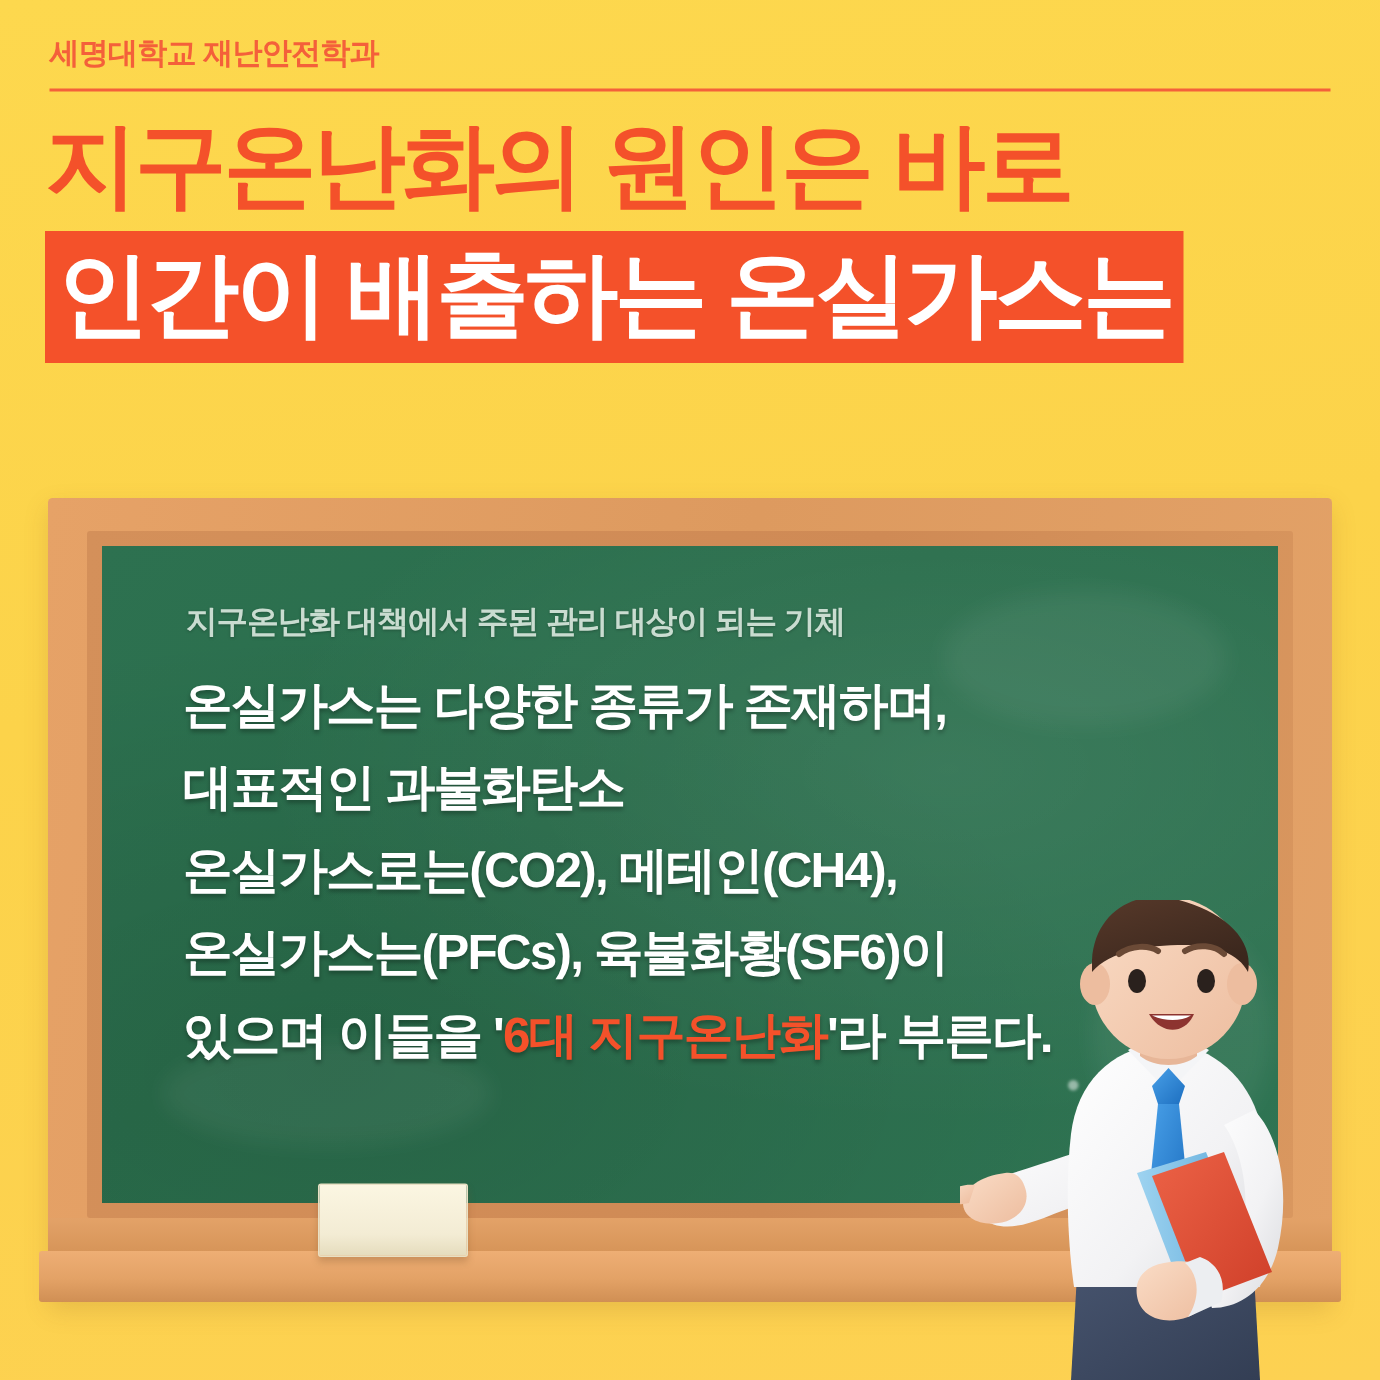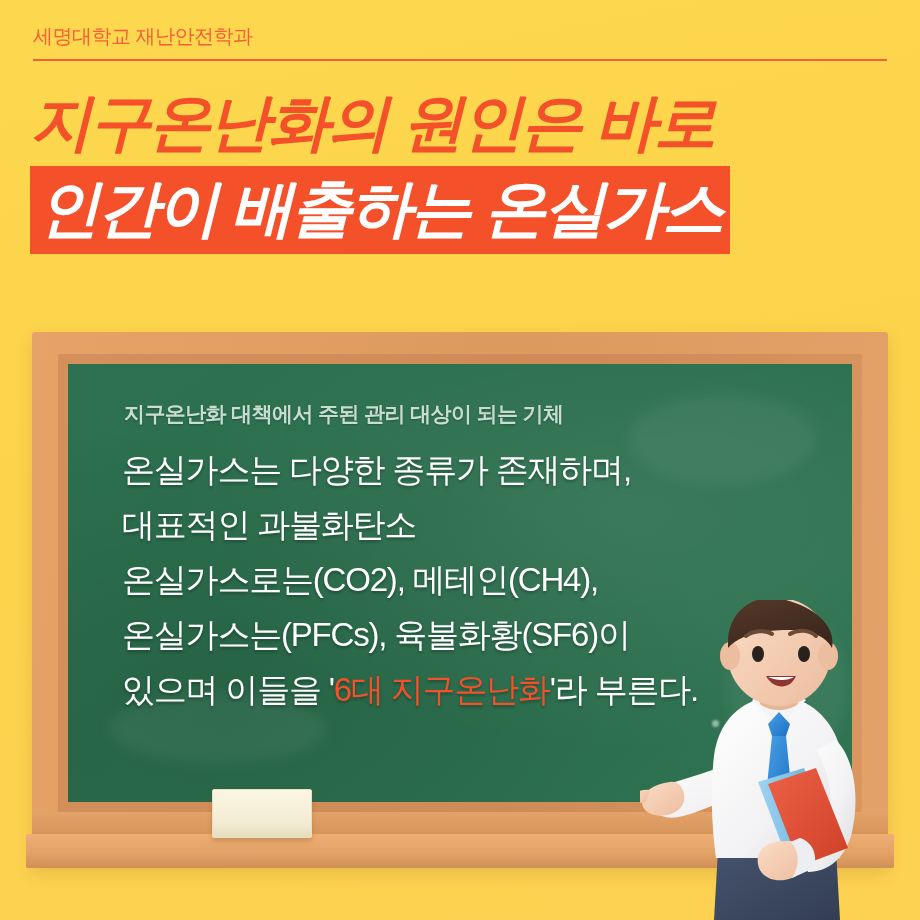--- a/index.html
+++ b/index.html
@@ -25,40 +25,39 @@
 
   
   .kicker-wrap {
     position: absolute;
     left: 33px;
     top: 24px;
     width: 854px;
   }
   .kicker {
     font-size: 20px;
-    font-weight: 400;
+    font-weight: 700;
     letter-spacing: -0.5px;
     color: #f4603a;
     line-height: 1.2;
     white-space: nowrap;
   }
   .kicker-rule {
     margin-top: 11px;
     height: 2px;
     width: 854px;
     background: #f4603a;
   }
 
   
   .headline-block {
     position: absolute;
     left: 30px;
-    top: 92px;
+    top: 80px;
     width: 860px;
-    font-style: italic;
   }
   .headline-1 {
     font-size: 62px;
     font-weight: 800;
     letter-spacing: -2.5px;
     color: #f4512a;
     line-height: 1.0;
     white-space: nowrap;
   }
   .headline-2-row {
@@ -173,21 +172,21 @@
     text-shadow: 0 1px 2px rgba(0,0,0,.25);
   }
   .board-body {
     position: absolute;
     left: 54px;
     top: 78px;
     right: 20px;
   }
   .board-line {
     font-size: 33px;
-    font-weight: 400;
+    font-weight: 700;
     letter-spacing: -1.2px;
     color: #ffffff;
     line-height: 55px;
     white-space: nowrap;
     text-shadow: 0 2px 3px rgba(0,0,0,.30);
   }
   .hl-red {
     color: #f4512a;
   }
 
@@ -208,21 +207,21 @@
 <div class="card">
 
   <div class="kicker-wrap">
     <div class="kicker">세명대학교 재난안전학과</div>
     <div class="kicker-rule"></div>
   </div>
 
   <div class="headline-block">
     <div class="headline-1">지구온난화의 원인은 바로</div>
     <div class="headline-2-row">
-      <span class="headline-2">인간이 배출하는 온실가스</span>
+      <span class="headline-2">인간이 배출하는 온실가스는</span>
     </div>
   </div>
 
   <div class="board-outer">
     <div class="board-inner-frame">
       <div class="board-surface">
 
         <span class="smudge sm1"></span>
         <span class="smudge sm2"></span>
         <span class="smudge sm3"></span>

